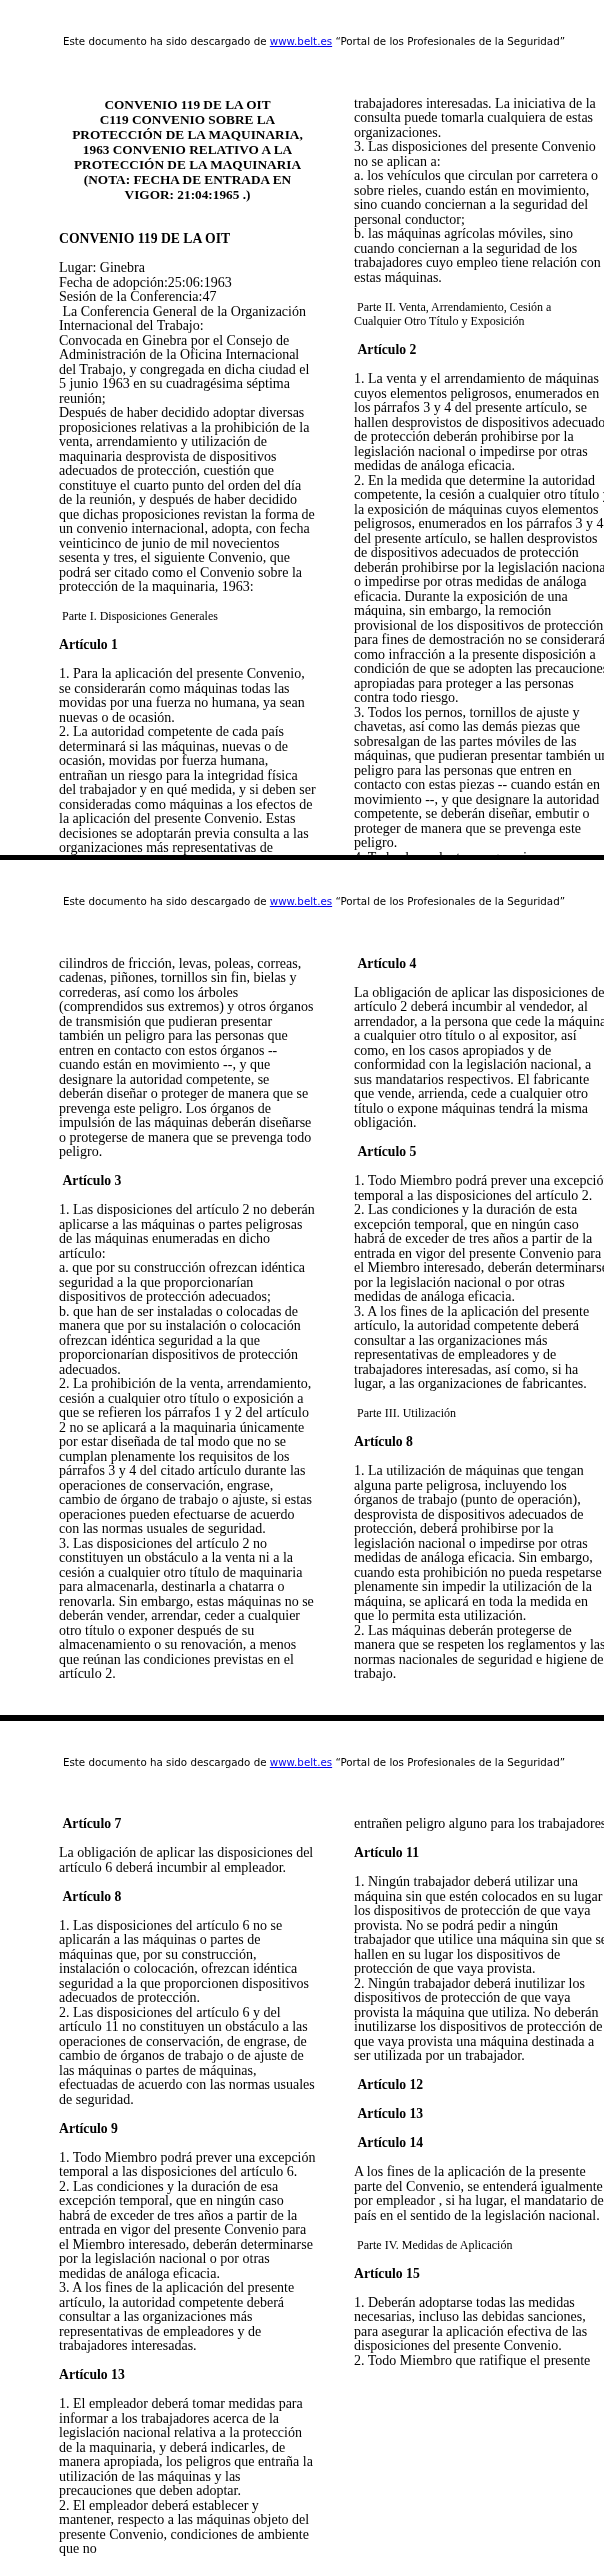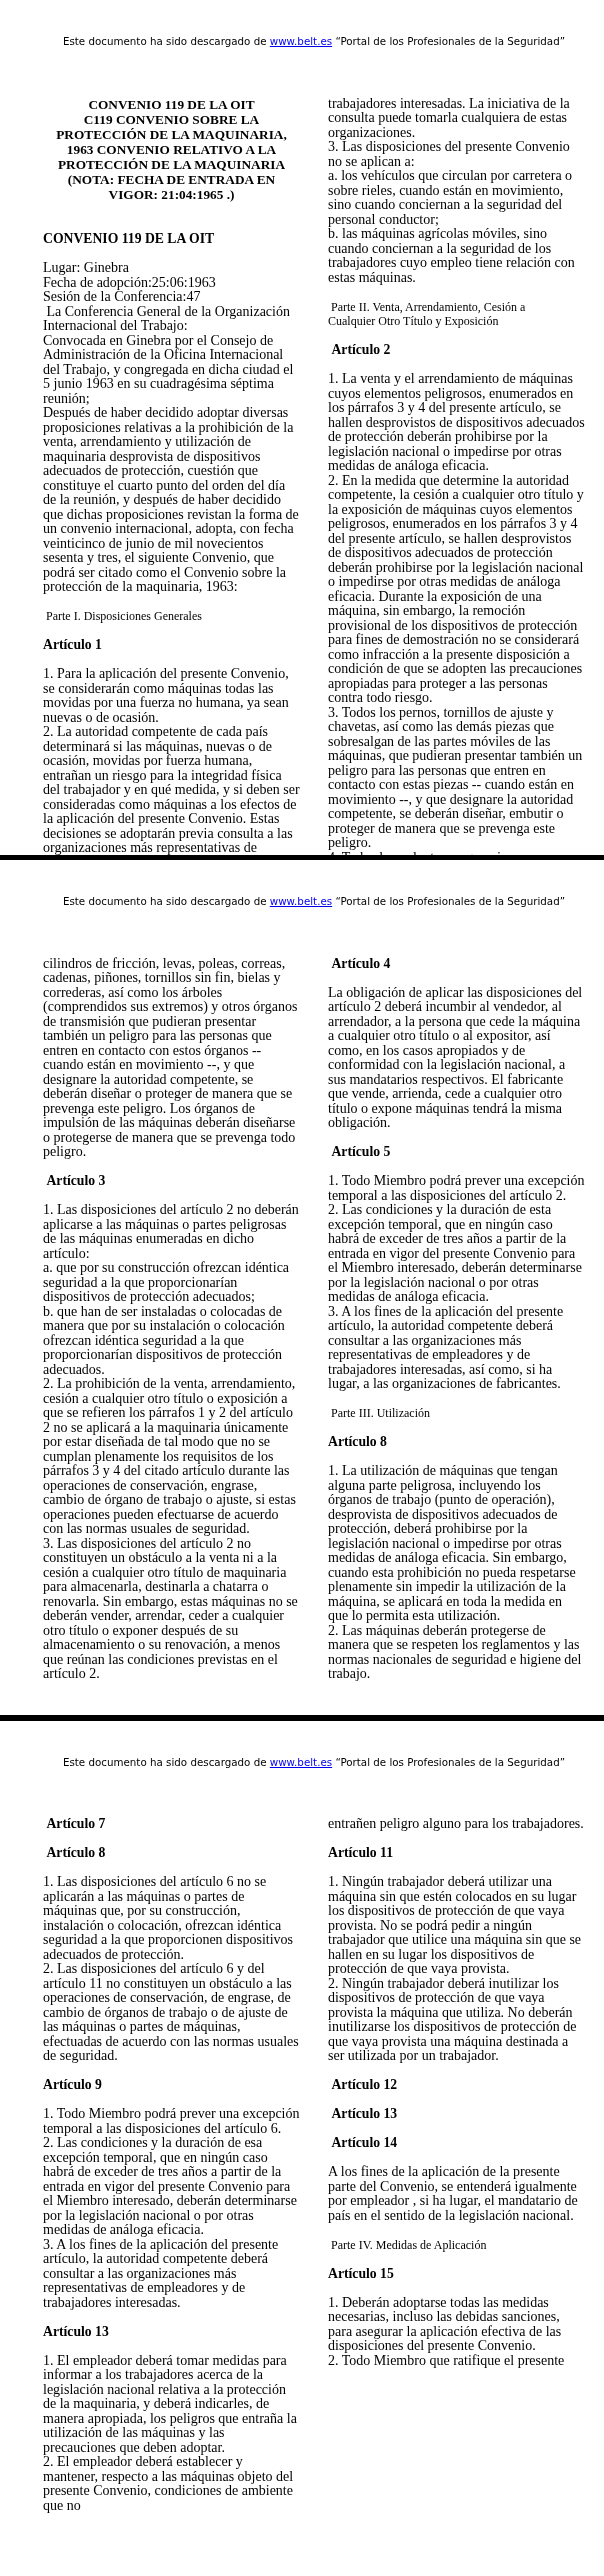--- a/index.html
+++ b/index.html
@@ -31,22 +31,23 @@
     text-align: center;
     white-space: nowrap;
   }
   .page-header a {
     color: #0000EE;
     text-decoration: underline;
     cursor: pointer;
   }
   .cols {
     display: flex;
-    gap: 28px;
+    gap: 38px;
     margin-top: 34px;
+    margin-left: 16px;
   }
   .col {
     width: 257px;
     flex: 0 0 257px;
   }
   .block {
     white-space: pre-wrap;
     font-size: 14px;
     line-height: 14.5px;
     margin: 14.5px 0;
@@ -146,20 +147,21 @@
 
   <div class="page-sep"></div>
 
   <section class="page">
     <div class="page-header">
       <span>Este documento ha sido descargado de </span><a href="#">www.belt.es</a><span> “Portal de los Profesionales de la Seguridad”</span>
     </div>
     <div class="cols">
       <div class="col">
           <div class="block heading"> Artículo 7</div>
+          <div class="block para">La obligación de aplicar las disposiciones del artículo 6 deberá incumbir al empleador.</div>
           <div class="block heading"> Artículo 8</div>
           <div class="block para">1. Las disposiciones del artículo 6 no se aplicarán a las máquinas o partes de máquinas que, por su construcción, instalación o colocación, ofrezcan idéntica seguridad a la que proporcionen dispositivos adecuados de protección.
 2. Las disposiciones del artículo 6 y del artículo 11 no constituyen un obstáculo a las operaciones de conservación, de engrase, de cambio de órganos de trabajo o de ajuste de las máquinas o partes de máquinas, efectuadas de acuerdo con las normas usuales de seguridad.</div>
           <div class="block heading">Artículo 9</div>
           <div class="block para">1. Todo Miembro podrá prever una excepción temporal a las disposiciones del artículo 6.
 2. Las condiciones y la duración de esa excepción temporal, que en ningún caso habrá de exceder de tres años a partir de la entrada en vigor del presente Convenio para el Miembro interesado, deberán determinarse por la legislación nacional o por otras medidas de análoga eficacia.
 3. A los fines de la aplicación del presente artículo, la autoridad competente deberá consultar a las organizaciones más representativas de empleadores y de trabajadores interesadas.</div>
           <div class="block heading">Artículo 13</div>
           <div class="block para">1. El empleador deberá tomar medidas para informar a los trabajadores acerca de la legislación nacional relativa a la protección de la maquinaria, y deberá indicarles, de manera apropiada, los peligros que entraña la utilización de las máquinas y las precauciones que deben adoptar.
 2. El empleador deberá establecer y mantener, respecto a las máquinas objeto del presente Convenio, condiciones de ambiente que no</div>

